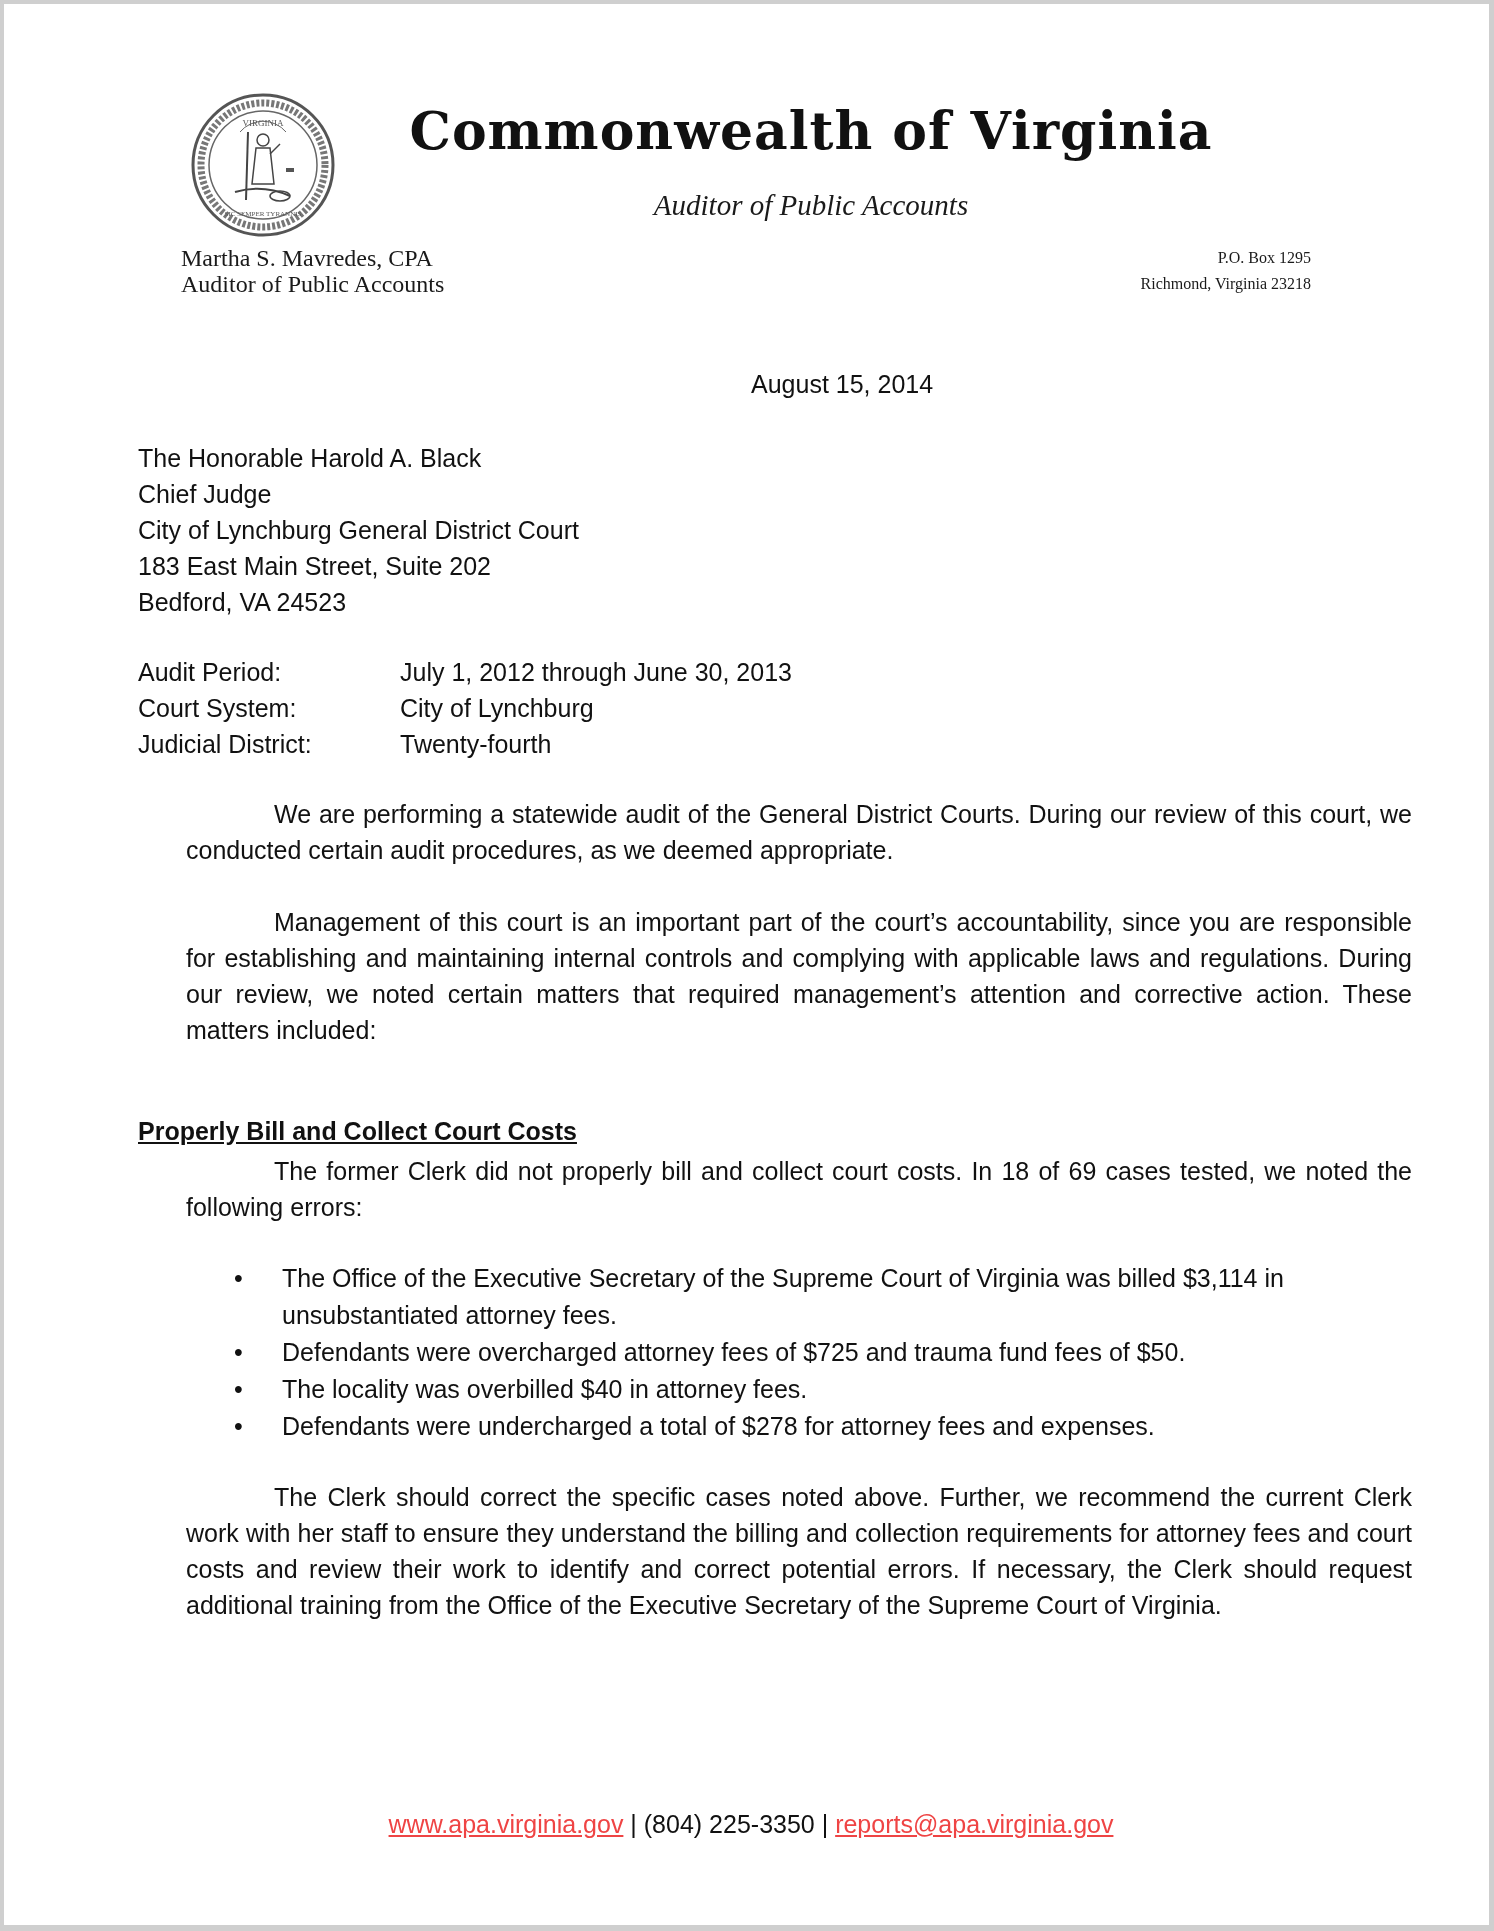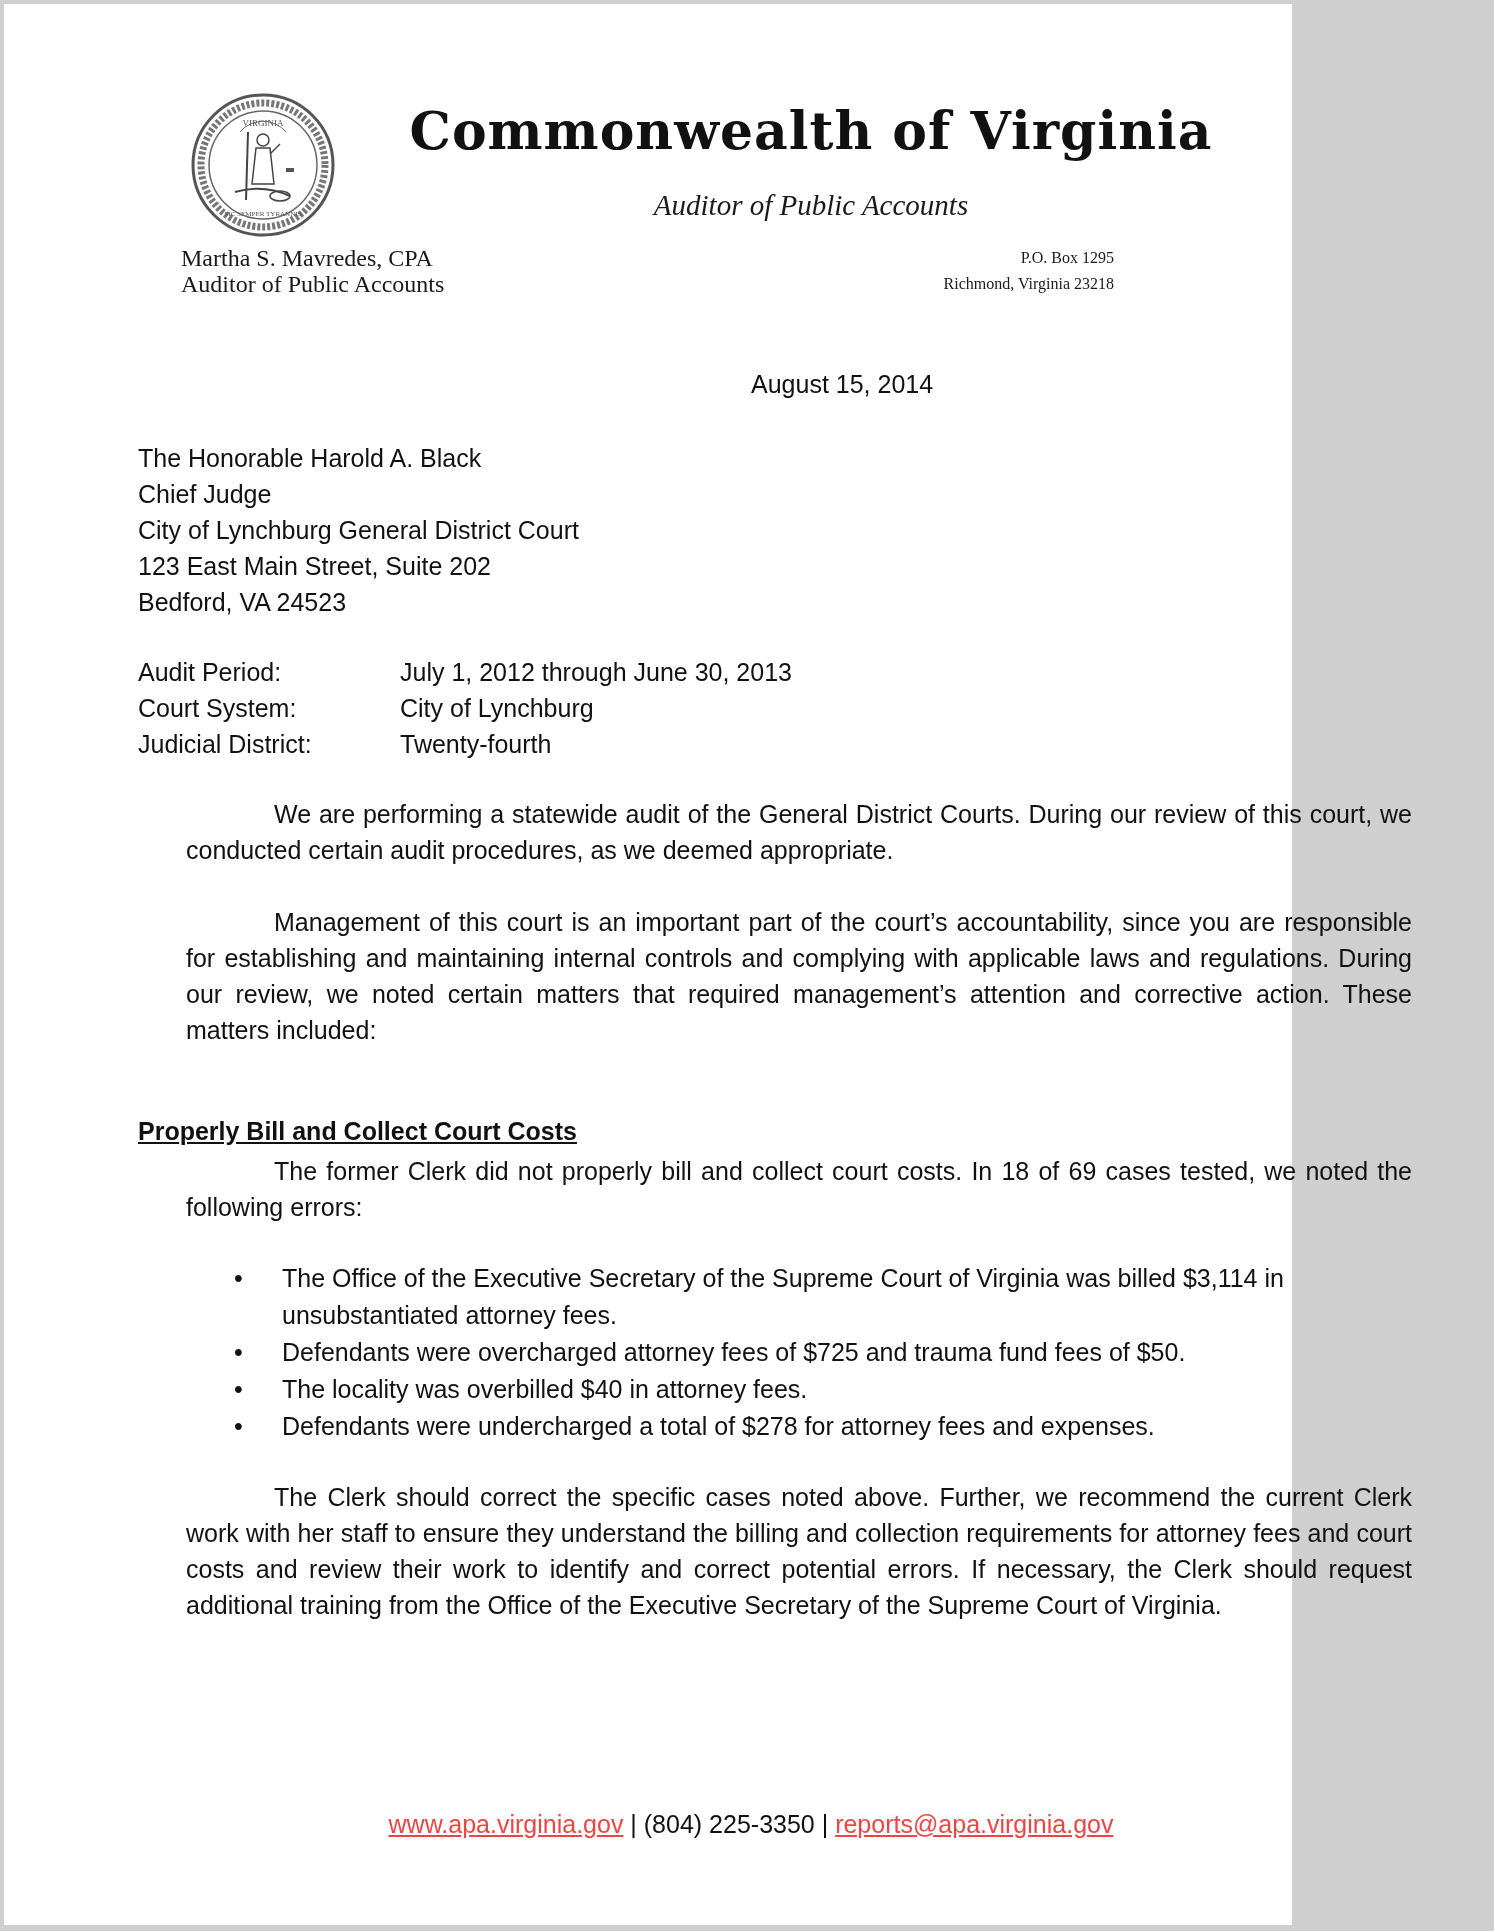--- a/index.html
+++ b/index.html
@@ -1,17 +1,17 @@
 <!DOCTYPE html>
 <html><head>
 <meta charset="utf-8">
 <style>
   html, body { margin:0; padding:0; }
   body { width:1494px; height:1931px; background:#cfcfcf; position:relative; overflow:hidden; }
-  .page { position:absolute; left:4px; top:4px; width:1288px; height:1921px; background:#ffffff; }
+  .page { position:absolute; left:4px; top:4px; width:1485px; height:1921px; background:#ffffff; }
   .serif { font-family:"Liberation Serif","DejaVu Serif",serif; color:#1a1a1a; }
   .sans { font-family:"Liberation Sans","DejaVu Sans",sans-serif; color:#111; }
   .abs { position:absolute; }
   .seal { left:186px; top:88px; width:146px; height:146px; }
   .title { left:0; width:1494px; top:96px; text-align:center; font-family:"DejaVu Serif","Liberation Serif",serif; font-weight:bold; font-size:52px; letter-spacing:1px; color:#111; padding-left:120px; box-sizing:border-box; }
   .subtitle { left:0; width:1494px; top:185px; text-align:center; font-style:italic; font-size:29px; padding-left:120px; box-sizing:border-box; }
   .lh-left { left:177px; top:241px; font-size:24px; line-height:26px; }
   .lh-right { right:178px; top:241px; font-size:16px; line-height:26px; text-align:right; }
   .date { left:747px; top:366px; font-size:25px; }
   .block { left:134px; font-size:25px; line-height:36px; }
@@ -67,21 +67,21 @@
     <div>P.O. Box 1295</div>
     <div>Richmond, Virginia 23218</div>
   </div>
 
   <div class="abs date sans">August 15, 2014</div>
 
   <div class="abs block addr sans">
     <div>The Honorable Harold A. Black</div>
     <div>Chief Judge</div>
     <div>City of Lynchburg General District Court</div>
-    <div>123 East Main Street, Suite 202</div>
+    <div>183 East Main Street, Suite 202</div>
     <div>Bedford, VA  24523</div>
   </div>
 
   <div class="abs block meta sans">
     <div class="meta-row">
       <span class="meta-label">Audit Period:</span>
       <span>July 1, 2012 through June 30, 2013</span>
     </div>
     <div class="meta-row">
       <span class="meta-label">Court System:</span>

